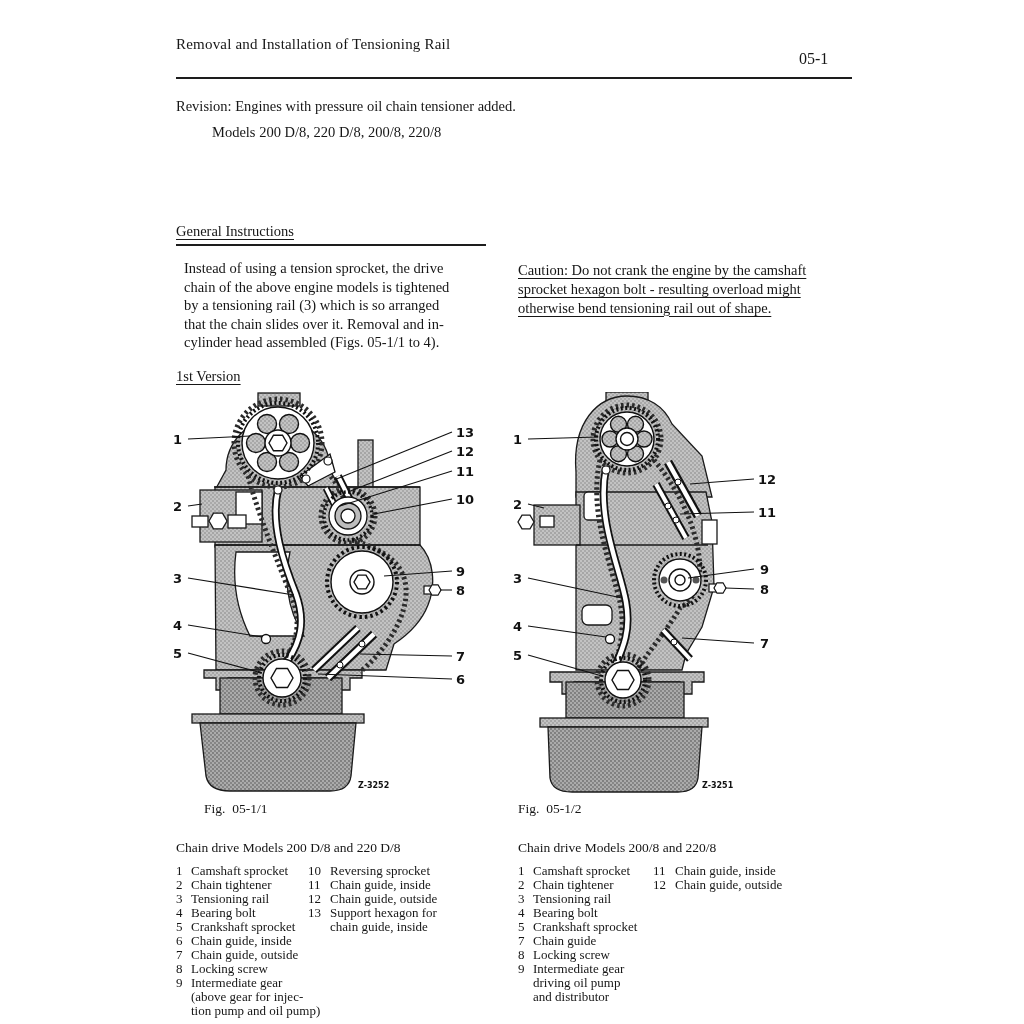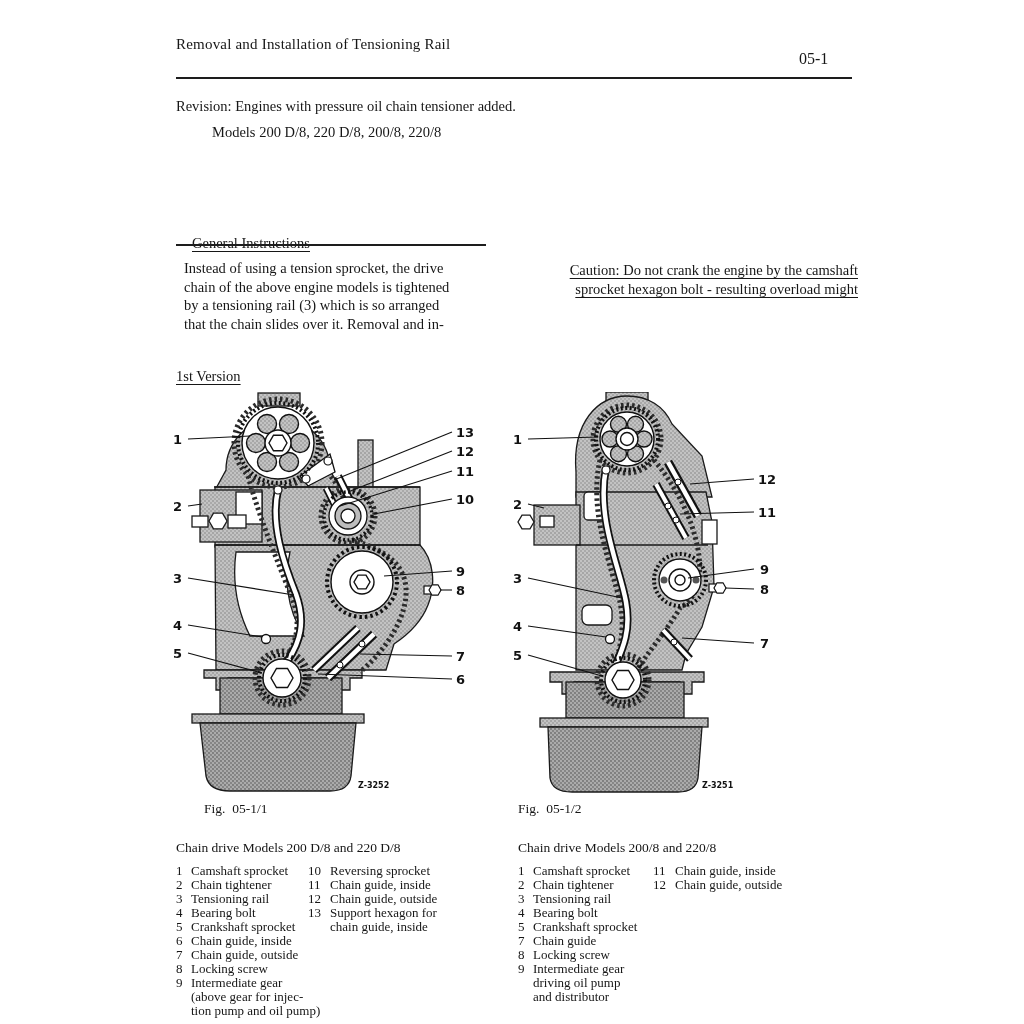--- a/index.html
+++ b/index.html
@@ -27,36 +27,38 @@
 
 <div id="page">
 
   <div class="abs title" style="left:176px;top:36px;">Removal and Installation of Tensioning Rail</div>
   <div class="abs pageno" style="left:799px;top:37px;">05-1</div>
   <div class="abs rule" style="left:176px;top:77px;width:676px;"></div>
 
   <div class="abs body14" style="left:176px;top:98px;">Revision: Engines with pressure oil chain tensioner added.</div>
   <div class="abs body14" style="left:176px;top:124px;margin-left:36px;">Models 200 D/8, 220 D/8, 200/8, 220/8</div>
 
-  <div class="abs body14 uline" style="left:176px;top:235px;margin-left:16px;">General Instructions</div>
+  <div class="abs body14 uline" style="left:176px;top:223px;">General Instructions</div>
   <div class="abs rule" style="left:176px;top:244px;width:310px;height:1.6px;"></div>
 
   <div class="abs body14 para" style="left:184px;top:259px;width:310px;">
 
   <div>Instead of using a tension sprocket, the drive</div>
       <div>chain of the above engine models is tightened</div>
       <div>by a tensioning rail (3) which is so arranged</div>
       <div>that the chain slides over it. Removal and in-</div>
+      <div>cylinder head assembled (Figs. 05-1/1 to 4).</div>
     </div>
   <div class="abs body14 uline" style="left:176px;top:368px;">1st Version</div>
 
-  <div class="abs body14 caution" style="left:518px;top:261px;width:340px;text-align:right;">
+  <div class="abs body14 caution" style="left:518px;top:261px;width:340px;">
 
   <div>Caution: Do not crank the engine by the camshaft</div>
       <div>sprocket hexagon bolt - resulting overload might</div>
+      <div>otherwise bend tensioning rail out of shape.</div>
     </div>
 
   <svg class="abs" style="left:136px;top:392px;" width="340" height="405" viewBox="0 0 340 405">
     <defs>
       <pattern id="st1" width="4" height="4" patternUnits="userSpaceOnUse">
         <rect width="4" height="4" fill="#c3c3c3"></rect>
         <circle cx="1" cy="1" r="0.8" fill="#828282"></circle>
         <circle cx="3" cy="3" r="0.8" fill="#8a8a8a"></circle>
       </pattern>
       <pattern id="st1d" width="4" height="4" patternUnits="userSpaceOnUse">

